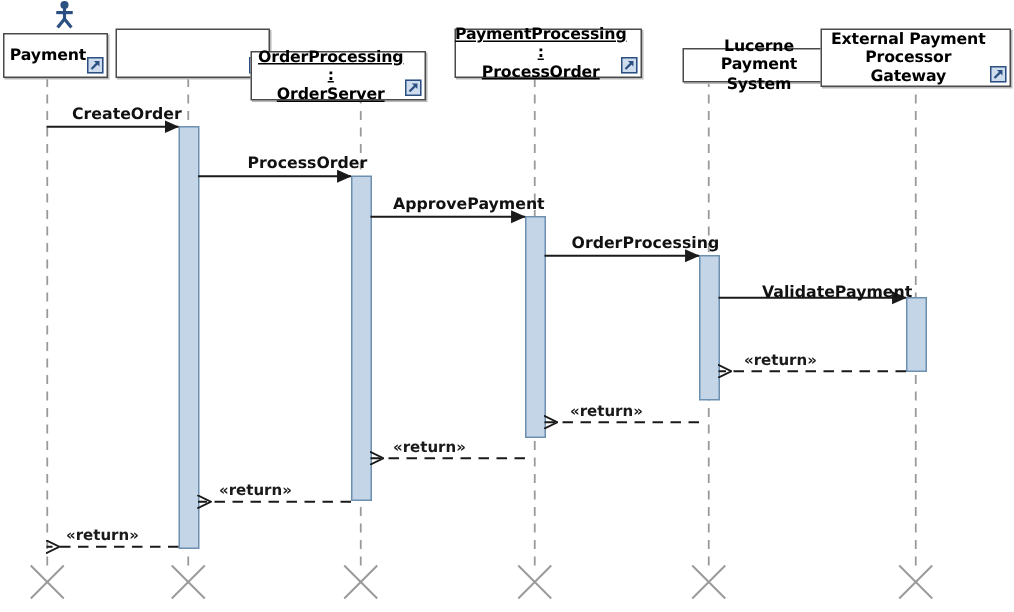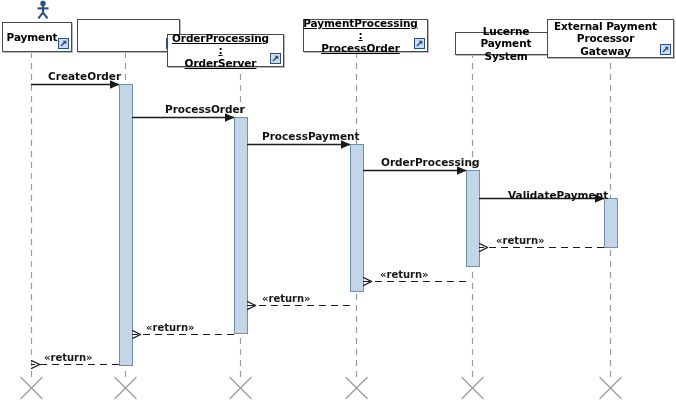--- a/index.html
+++ b/index.html
@@ -216,21 +216,21 @@
             <path d="M2 7 L6.6 2.4" stroke="#2b4f81" stroke-width="1.5" fill="none"></path>
             <path d="M3.6 1.7 L7.3 1.7 L7.3 5.4 z" fill="#2b4f81"></path>
           </svg>
         </span>
       </div>
     </div>
 
   <div id="message-labels">
       <div class="msg-label" style="left: 48px; top: 71px;">CreateOrder</div>
       <div class="msg-label" style="left: 165px; top: 104px;">ProcessOrder</div>
-      <div class="msg-label" style="left: 262px; top: 131px;">ProcessPayment</div>
+      <div class="msg-label" style="left: 262px; top: 131px;">ApprovePayment</div>
       <div class="msg-label" style="left: 381px; top: 157px;">OrderProcessing</div>
       <div class="msg-label" style="left: 508px; top: 190px;">ValidatePayment</div>
       <div class="msg-label ret" style="left: 496px; top: 235px;">«return»</div>
       <div class="msg-label ret" style="left: 380px; top: 269px;">«return»</div>
       <div class="msg-label ret" style="left: 262px; top: 293px;">«return»</div>
       <div class="msg-label ret" style="left: 146px; top: 322px;">«return»</div>
       <div class="msg-label ret" style="left: 44px; top: 352px;">«return»</div>
     </div>
 
 </div>

